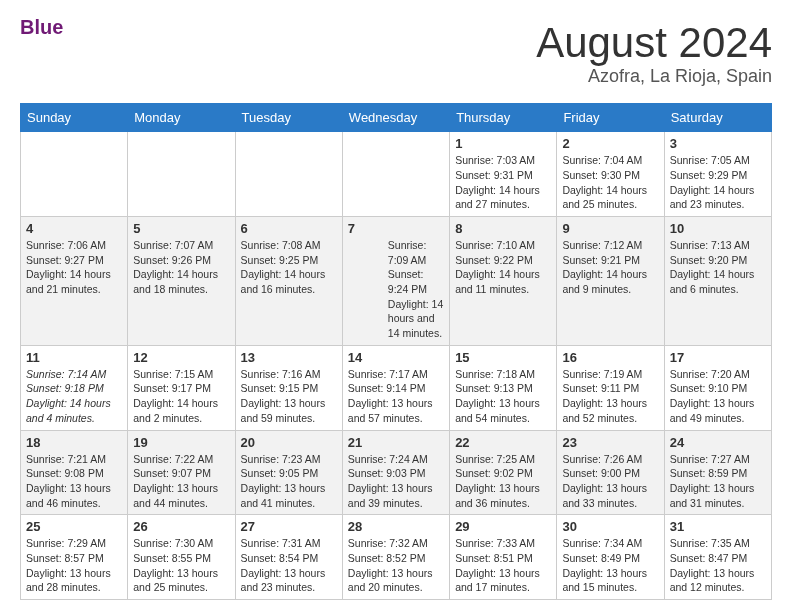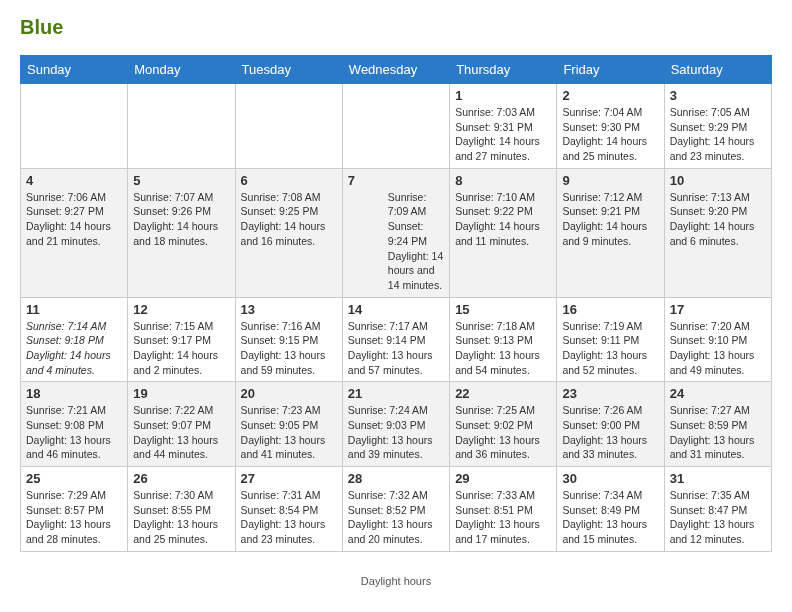--- a/index.html
+++ b/index.html
@@ -22,21 +22,21 @@
       gap: 4px;
     }
     .logo-text-general {
       font-size: 20px;
       font-weight: bold;
       color: #333;
     }
     .logo-text-blue {
       font-size: 20px;
       font-weight: bold;
-      color: #4d7c0f;
+      color: #701a75;
     }
     .title-area {
       text-align: right;
     }
     .month-title {
       font-size: 42px;
       font-weight: normal;
       color: #333;
       line-height: 1.1;
     }
@@ -94,20 +94,24 @@
     }
   </style>
 </head>
 <body>
 
 <div class="header-area">
   <div class="logo">
     <div style="display:flex; flex-direction:column; align-items:flex-start;">
       <span class="logo-text-blue" style="margin-top:-4px;">Blue</span>
     </div>
+  </div>
+  <div class="title-area">
+    <div class="month-title">August 2024</div>
+    <div class="location-title">Azofra, La Rioja, Spain</div>
   </div>
 </div>
 
 <table class="calendar">
   <thead>
     <tr>
     <th>Sunday</th>
         <th>Monday</th>
         <th>Tuesday</th>
         <th>Wednesday</th>

